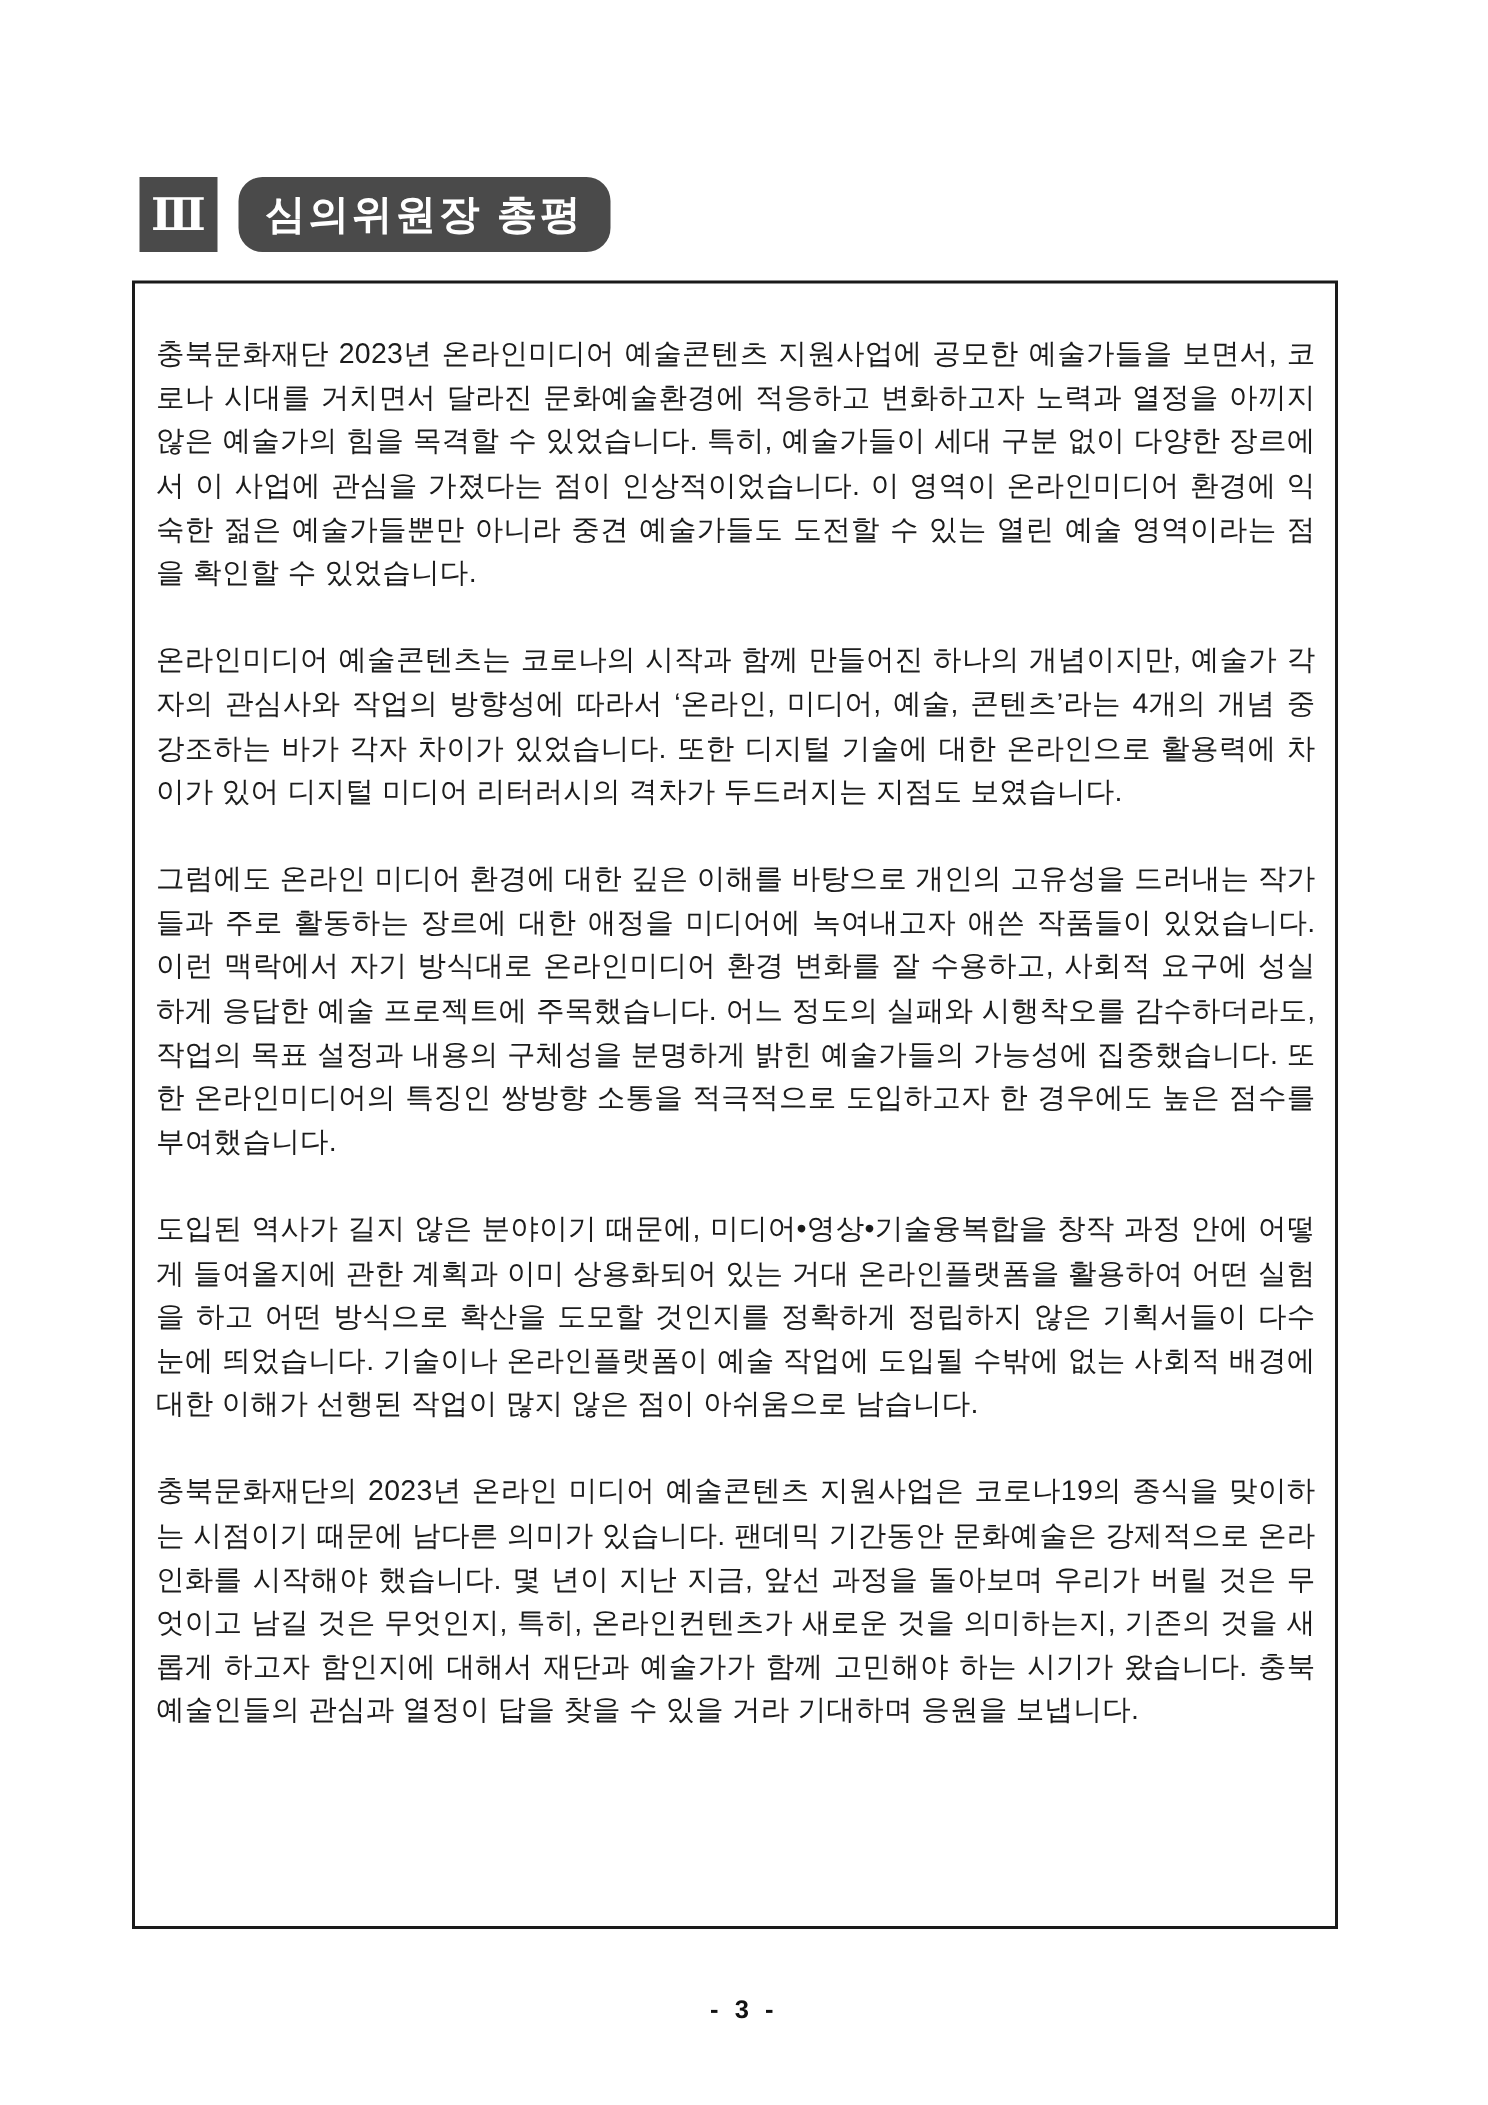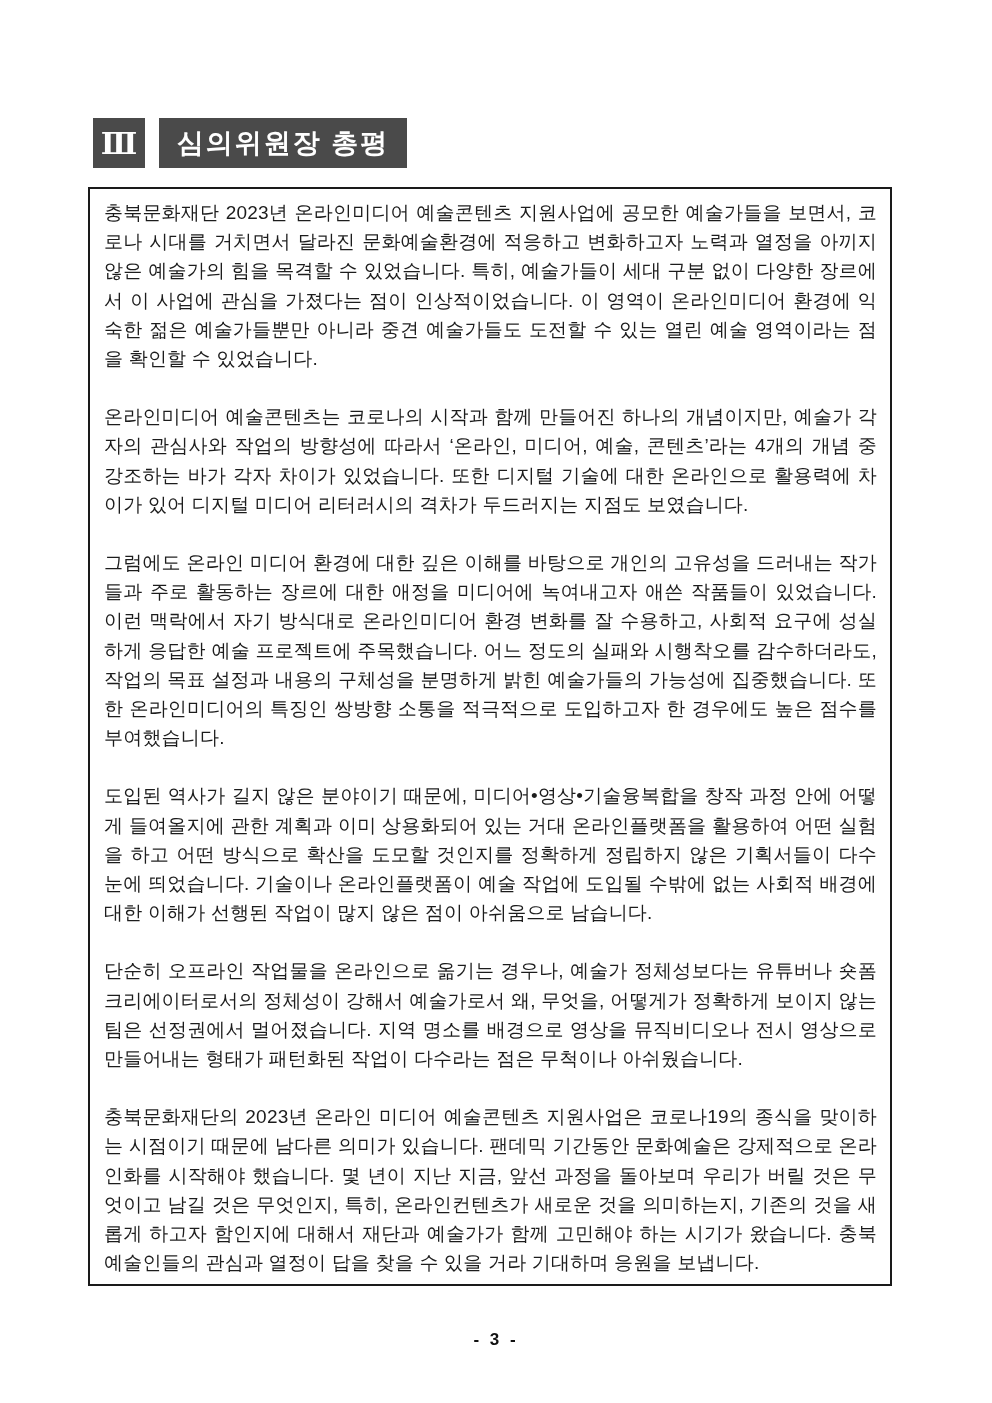--- a/index.html
+++ b/index.html
@@ -42,39 +42,41 @@
   .section-title-box {
     background: #4a4a4a;
     color: #ffffff;
     width: 248px;
     display: flex;
     align-items: center;
     justify-content: center;
     font-size: 27px;
     font-weight: bold;
     letter-spacing: 2px;
+    border-radius: 16px;
   }
 
   
   .content-box {
     position: absolute;
     left: 88px; top: 187px;
     width: 804px; height: 1099px;
     border: 2px solid #1a1a1a;
     background: #ffffff;
     padding: 9px 13px 0 14px;
   }
   .content-box p {
     font-size: 19px;
     line-height: 29.2px;
     text-align: justify;
     text-justify: inter-word;
     word-break: break-all;
     margin-bottom: 29px;
     letter-spacing: 0.2px;
+    margin-top: 24px;
   }
   .content-box p:last-child { margin-bottom: 0; }
 
   
   .page-footer {
     position: absolute;
     left: 0; top: 1330px;
     width: 992px;
     text-align: center;
     font-size: 17px;
@@ -91,19 +93,18 @@
   <div class="section-header">
     <div class="section-number-box">Ⅲ</div>
     <div class="section-title-box">심의위원장 총평</div>
   </div>
 
   <div class="content-box">
     <p>충북문화재단 2023년 온라인미디어 예술콘텐츠 지원사업에 공모한 예술가들을 보면서, 코로나 시대를 거치면서 달라진 문화예술환경에 적응하고 변화하고자 노력과 열정을 아끼지 않은 예술가의 힘을 목격할 수 있었습니다. 특히, 예술가들이 세대 구분 없이 다양한 장르에서 이 사업에 관심을 가졌다는 점이 인상적이었습니다. 이 영역이 온라인미디어 환경에 익숙한 젊은 예술가들뿐만 아니라 중견 예술가들도 도전할 수 있는 열린 예술 영역이라는 점을 확인할 수 있었습니다.</p>
     <p>온라인미디어 예술콘텐츠는 코로나의 시작과 함께 만들어진 하나의 개념이지만, 예술가 각자의 관심사와 작업의 방향성에 따라서 ‘온라인, 미디어, 예술, 콘텐츠’라는 4개의 개념 중 강조하는 바가 각자 차이가 있었습니다. 또한 디지털 기술에 대한 온라인으로 활용력에 차이가 있어 디지털 미디어 리터러시의 격차가 두드러지는 지점도 보였습니다.</p>
     <p>그럼에도 온라인 미디어 환경에 대한 깊은 이해를 바탕으로 개인의 고유성을 드러내는 작가들과 주로 활동하는 장르에 대한 애정을 미디어에 녹여내고자 애쓴 작품들이 있었습니다. 이런 맥락에서 자기 방식대로 온라인미디어 환경 변화를 잘 수용하고, 사회적 요구에 성실하게 응답한 예술 프로젝트에 주목했습니다. 어느 정도의 실패와 시행착오를 감수하더라도, 작업의 목표 설정과 내용의 구체성을 분명하게 밝힌 예술가들의 가능성에 집중했습니다. 또한 온라인미디어의 특징인 쌍방향 소통을 적극적으로 도입하고자 한 경우에도 높은 점수를 부여했습니다.</p>
     <p>도입된 역사가 길지 않은 분야이기 때문에, 미디어•영상•기술융복합을 창작 과정 안에 어떻게 들여올지에 관한 계획과 이미 상용화되어 있는 거대 온라인플랫폼을 활용하여 어떤 실험을 하고 어떤 방식으로 확산을 도모할 것인지를 정확하게 정립하지 않은 기획서들이 다수 눈에 띄었습니다. 기술이나 온라인플랫폼이 예술 작업에 도입될 수밖에 없는 사회적 배경에 대한 이해가 선행된 작업이 많지 않은 점이 아쉬움으로 남습니다.</p>
-    <p>단순히 오프라인 작업물을 온라인으로 옮기는 경우나, 예술가 정체성보다는 유튜버나 숏폼 크리에이터로서의 정체성이 강해서 예술가로서 왜, 무엇을, 어떻게가 정확하게 보이지 않는 팀은 선정권에서 멀어졌습니다. 지역 명소를 배경으로 영상을 뮤직비디오나 전시 영상으로 만들어내는 형태가 패턴화된 작업이 다수라는 점은 무척이나 아쉬웠습니다.</p>
     <p>충북문화재단의 2023년 온라인 미디어 예술콘텐츠 지원사업은 코로나19의 종식을 맞이하는 시점이기 때문에 남다른 의미가 있습니다. 팬데믹 기간동안 문화예술은 강제적으로 온라인화를 시작해야 했습니다. 몇 년이 지난 지금, 앞선 과정을 돌아보며 우리가 버릴 것은 무엇이고 남길 것은 무엇인지, 특히, 온라인컨텐츠가 새로운 것을 의미하는지, 기존의 것을 새롭게 하고자 함인지에 대해서 재단과 예술가가 함께 고민해야 하는 시기가 왔습니다. 충북예술인들의 관심과 열정이 답을 찾을 수 있을 거라 기대하며 응원을 보냅니다.</p>
   </div>
 
   <div class="page-footer">- 3 -</div>
 
 </div>
 
 </body></html>

